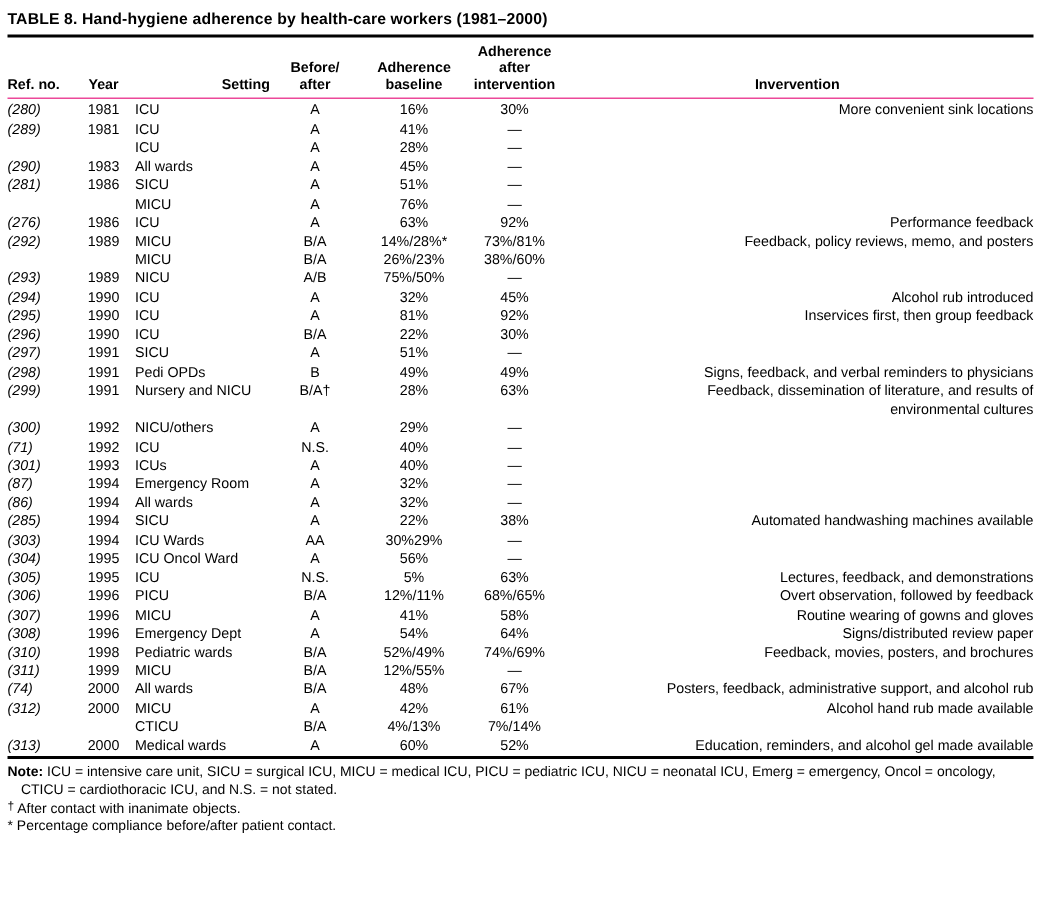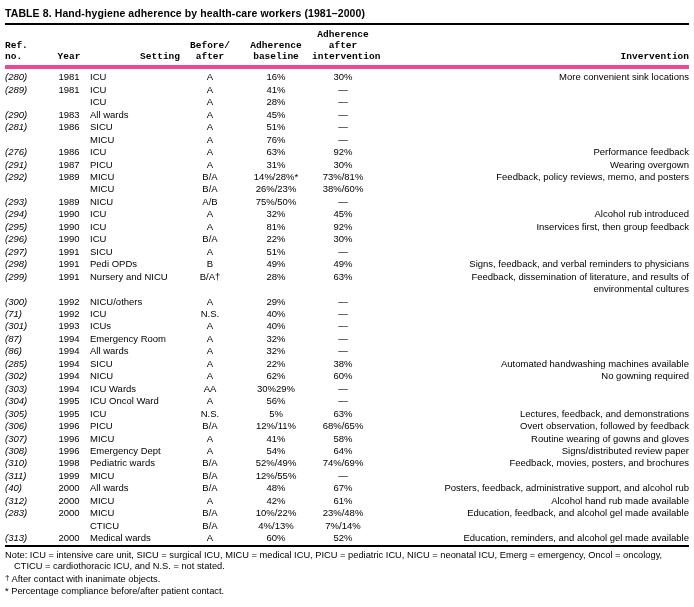--- a/index.html
+++ b/index.html
@@ -28,51 +28,50 @@
     font-size: 9.5px;
     border-bottom: 2px solid #000;
   }
   table.tbl thead th {
     font-weight: bold;
     font-style: normal;
     vertical-align: bottom;
     white-space: pre-line;
     line-height: 10.8px;
     padding: 5px 0 3px 0;
-    border-bottom: 4px solid #ec4899;
-    font-family: Liberation Mono, monospace;
+    border-bottom: 1px solid #ec4899;
   }
   table.tbl td {
     vertical-align: top;
     line-height: 12.45px;
     padding: 0;
     overflow: hidden;
   }
   table.tbl tbody tr:first-child td { padding-top: 2px; }
   .c-ref      { width: 45px; text-align: left; padding-right: 4px !important; font-style: italic; }
   th.c-ref    { text-align: left; padding-right: 0 !important; }
   .c-year     { width: 38px; text-align: center; }
   .c-setting  { width: 92px; text-align: left; padding-left: 2px !important; }
   th.c-setting{ text-align: right; }
   .c-ba       { width: 60px; text-align: center; }
   .c-base     { width: 72px; text-align: center; }
   .c-after    { width: 62px; text-align: center; }
   .c-int      { text-align: right; padding-left: 36px !important; }
-  th.c-int    { padding-left: 0 !important; }
+  th.c-int    { text-align: center; padding-left: 0 !important; }
   .footnotes {
     font-size: 9.3px;
     line-height: 11.4px;
     padding-top: 3px;
   }
   .fn {
     margin: 0;
     padding-left: 9px;
     text-indent: -9px;
   }
-  .fn .b { font-weight: normal; }
+  .fn .b { font-weight: bold; }
   .fn .sup { font-size: 8px; vertical-align: 2px; }
 </style>
 </head>
 <body>
 
 <div class="page">
 
   <div class="title">TABLE 8. Hand-hygiene adherence by health-care workers (1981–2000)</div>
   <div class="title-rule"></div>
 
@@ -159,29 +158,20 @@
         <tr>
     <td class="c-ref">(276)</td>
     <td class="c-year">1986</td>
     <td class="c-setting">ICU</td>
     <td class="c-ba">A</td>
     <td class="c-base">63%</td>
     <td class="c-after">92%</td>
     <td class="c-int">Performance feedback</td>
   </tr>
         <tr>
-    <td class="c-ref">(291)</td>
-    <td class="c-year">1987</td>
-    <td class="c-setting">PICU</td>
-    <td class="c-ba">A</td>
-    <td class="c-base">31%</td>
-    <td class="c-after">30%</td>
-    <td class="c-int">Wearing overgown</td>
-  </tr>
-        <tr>
     <td class="c-ref">(292)</td>
     <td class="c-year">1989</td>
     <td class="c-setting">MICU</td>
     <td class="c-ba">B/A</td>
     <td class="c-base">14%/28%*</td>
     <td class="c-after">73%/81%</td>
     <td class="c-int">Feedback, policy reviews, memo, and posters</td>
   </tr>
         <tr>
     <td class="c-ref"></td>
@@ -303,29 +293,20 @@
         <tr>
     <td class="c-ref">(285)</td>
     <td class="c-year">1994</td>
     <td class="c-setting">SICU</td>
     <td class="c-ba">A</td>
     <td class="c-base">22%</td>
     <td class="c-after">38%</td>
     <td class="c-int">Automated handwashing machines available</td>
   </tr>
         <tr>
-    <td class="c-ref">(302)</td>
-    <td class="c-year">1994</td>
-    <td class="c-setting">NICU</td>
-    <td class="c-ba">A</td>
-    <td class="c-base">62%</td>
-    <td class="c-after">60%</td>
-    <td class="c-int">No gowning required</td>
-  </tr>
-        <tr>
     <td class="c-ref">(303)</td>
     <td class="c-year">1994</td>
     <td class="c-setting">ICU Wards</td>
     <td class="c-ba">AA</td>
     <td class="c-base">30%29%</td>
     <td class="c-after">—</td>
     <td class="c-int"></td>
   </tr>
         <tr>
     <td class="c-ref">(304)</td>
@@ -384,45 +365,36 @@
         <tr>
     <td class="c-ref">(311)</td>
     <td class="c-year">1999</td>
     <td class="c-setting">MICU</td>
     <td class="c-ba">B/A</td>
     <td class="c-base">12%/55%</td>
     <td class="c-after">—</td>
     <td class="c-int"></td>
   </tr>
         <tr>
-    <td class="c-ref">(40)</td>
+    <td class="c-ref">(74)</td>
     <td class="c-year">2000</td>
     <td class="c-setting">All wards</td>
     <td class="c-ba">B/A</td>
     <td class="c-base">48%</td>
     <td class="c-after">67%</td>
     <td class="c-int">Posters, feedback, administrative support, and alcohol rub</td>
   </tr>
         <tr>
     <td class="c-ref">(312)</td>
     <td class="c-year">2000</td>
     <td class="c-setting">MICU</td>
     <td class="c-ba">A</td>
     <td class="c-base">42%</td>
     <td class="c-after">61%</td>
     <td class="c-int">Alcohol hand rub made available</td>
-  </tr>
-        <tr>
-    <td class="c-ref">(283)</td>
-    <td class="c-year">2000</td>
-    <td class="c-setting">MICU</td>
-    <td class="c-ba">B/A</td>
-    <td class="c-base">10%/22%</td>
-    <td class="c-after">23%/48%</td>
-    <td class="c-int">Education, feedback, and alcohol gel made available</td>
   </tr>
         <tr>
     <td class="c-ref"></td>
     <td class="c-year"></td>
     <td class="c-setting">CTICU</td>
     <td class="c-ba">B/A</td>
     <td class="c-base">4%/13%</td>
     <td class="c-after">7%/14%</td>
     <td class="c-int"></td>
   </tr>

